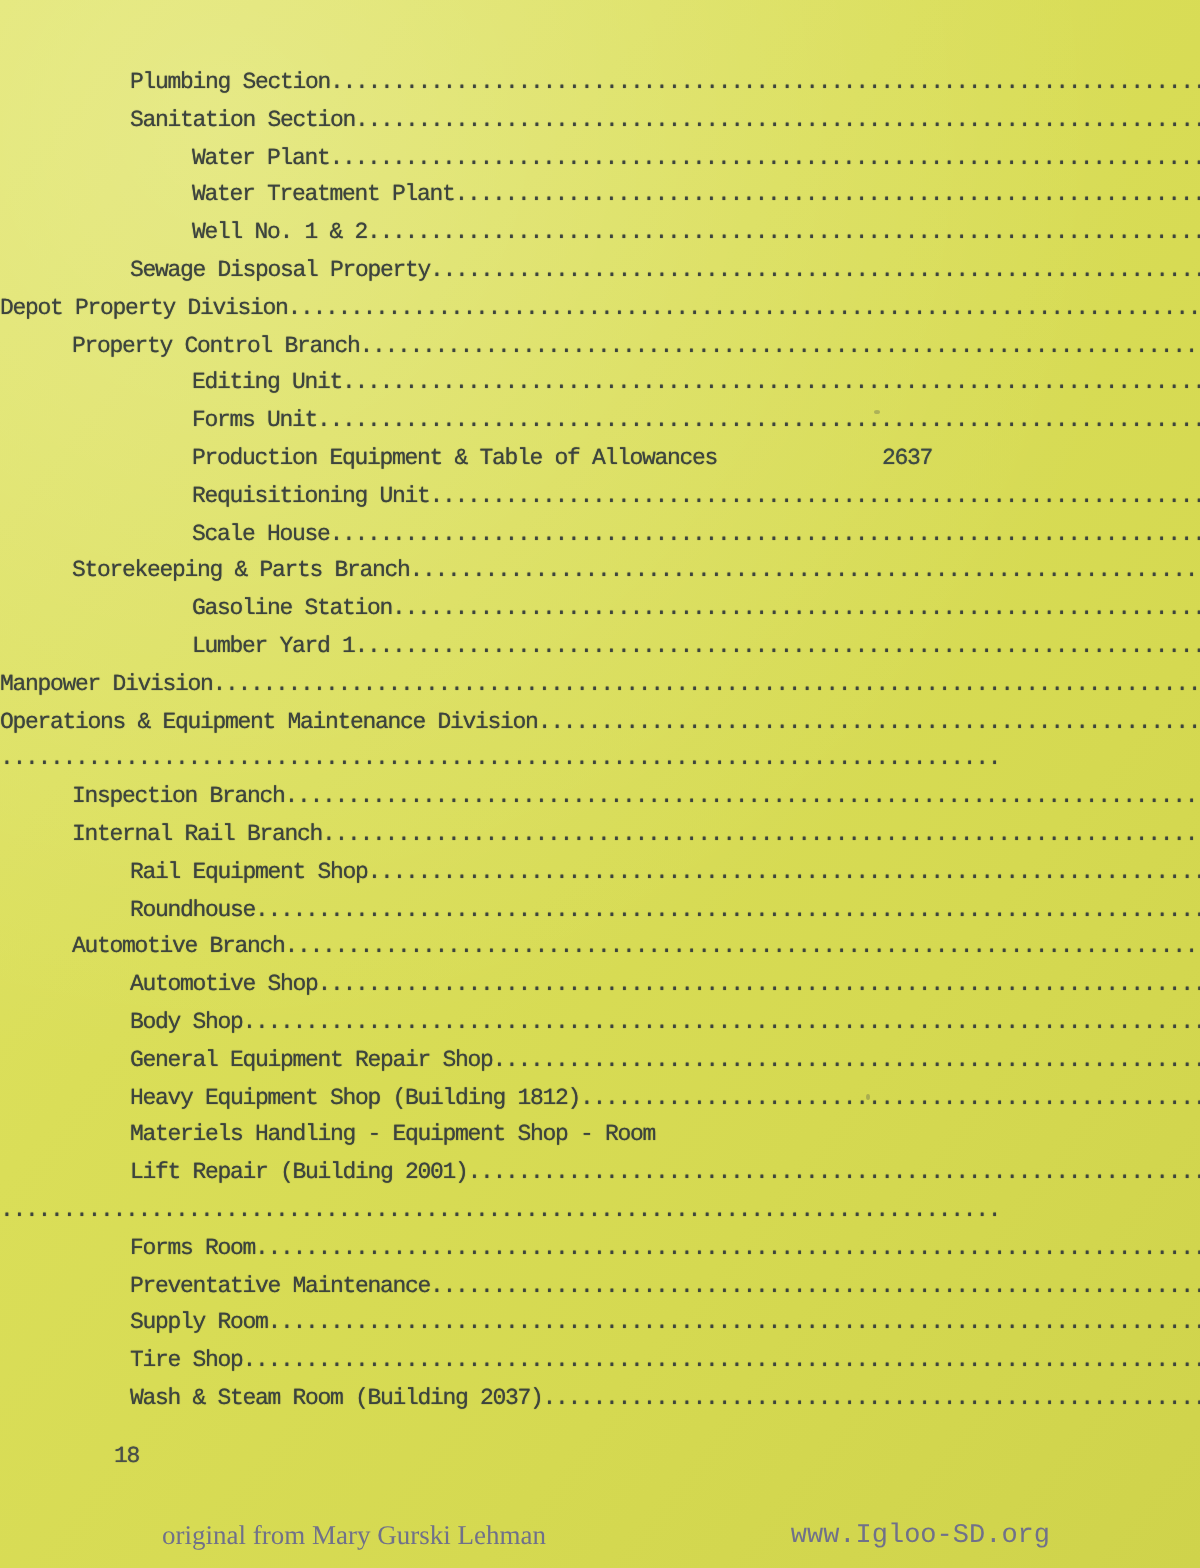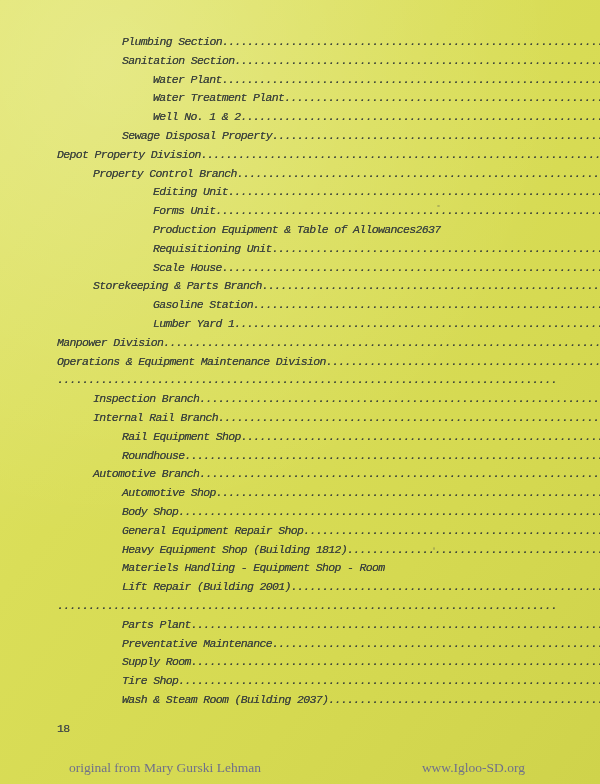--- a/index.html
+++ b/index.html
@@ -21,83 +21,82 @@
     color: #3d443e;
     text-shadow: 0 0 0.5px rgba(52,58,52,0.85);
   }
   .directory {
     padding-top: 33px;
   }
   .row {
     display: flex;
     align-items: baseline;
     width: 466px;
-    margin-left: 57px;
     height: 18.8px;
     line-height: 18.8px;
     white-space: nowrap;
-    font-style: italic;
   }
   .row .left {
     flex: 0 0 345px;
     display: flex;
     align-items: baseline;
     overflow: visible;
     white-space: nowrap;
   }
   .row .label {
     flex: 0 0 auto;
   }
   .row .leader {
     flex: 1 1 0;
     min-width: 0;
     overflow: hidden;
     white-space: nowrap;
   }
   .row .num {
     flex: 1 1 auto;
-    text-align: left;
+    text-align: right;
     white-space: pre;
     color: #3d4a46;
   }
   .indent-0 { margin-left: 0; }
   .indent-1 { margin-left: 36px; }
   .indent-2 { margin-left: 65px; }
   .indent-3 { margin-left: 96px; }
   .page-number {
     width: 466px;
     margin-left: 57px;
     margin-top: 12px;
     padding-right: 36px;
     box-sizing: border-box;
     text-align: left;
     line-height: 14px;
     color: #4a504b;
   }
   .footer {
     position: absolute;
-    left: 0;
+    left: 12px;
     right: 0;
     bottom: 8px;
     height: 16px;
     font-family: "Liberation Serif", "DejaVu Serif", serif;
     font-size: 13.5px;
     letter-spacing: 0;
     text-shadow: none;
     color: #70718a;
   }
   .footer .foot-left {
     position: absolute;
     left: 69px;
     bottom: 0;
   }
   .footer .foot-right {
     position: absolute;
     right: 75px;
     bottom: 0;
+    font-family: Liberation Mono, monospace;
   }
   .speck {
     position: absolute;
     background: rgba(90, 95, 80, 0.35);
     border-radius: 50%;
   }
   .speck-1 { left: 437px; top: 205px; width: 3px; height: 2px; }
   .speck-2 { left: 433px; top: 547px; width: 2px; height: 3px; }
 </style>
 </head>
@@ -347,21 +346,21 @@
 
     <div class="row">
       <span class="left">
           <span class="leader">................................................................................</span>
       </span>
 
     </div>
 
     <div class="row">
       <span class="left">
-        <span class="label indent-2">Parts Plant</span>
+        <span class="label indent-2">Forms Room</span>
           <span class="leader">................................................................................</span>
       </span>
 
     </div>
 
     <div class="row">
       <span class="left">
         <span class="label indent-2">Preventative Maintenance</span>
           <span class="leader">................................................................................</span>
       </span>

